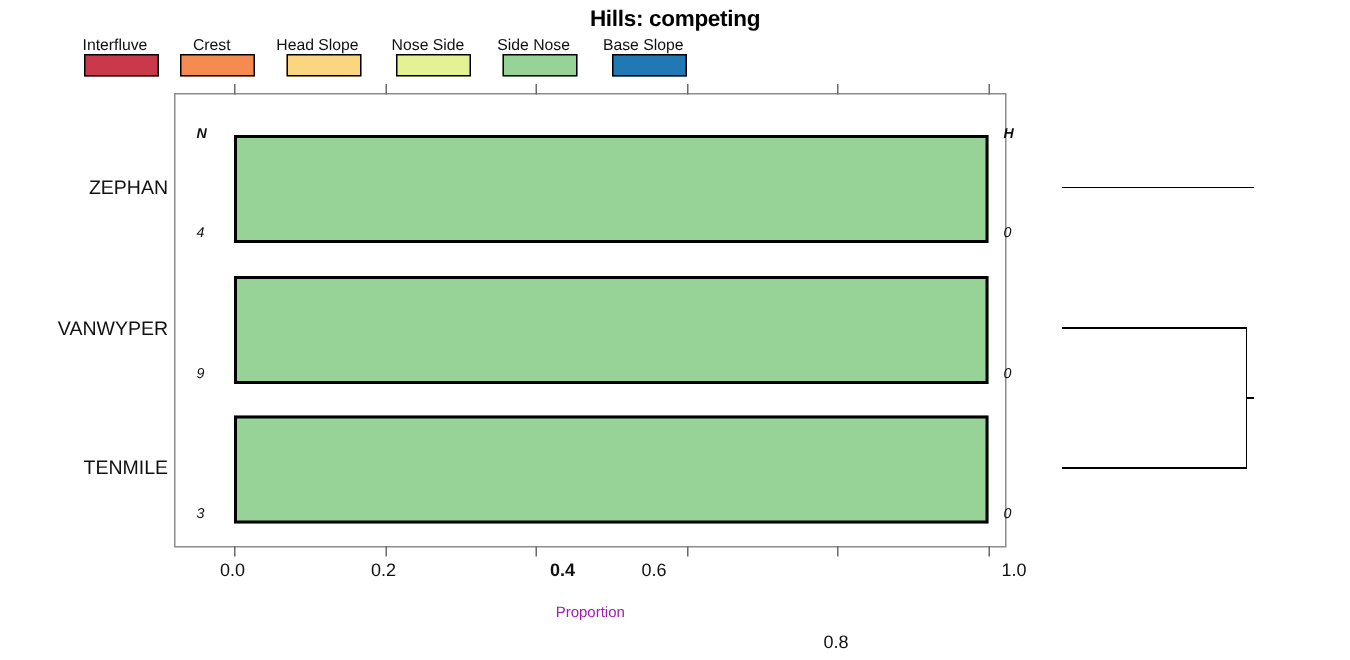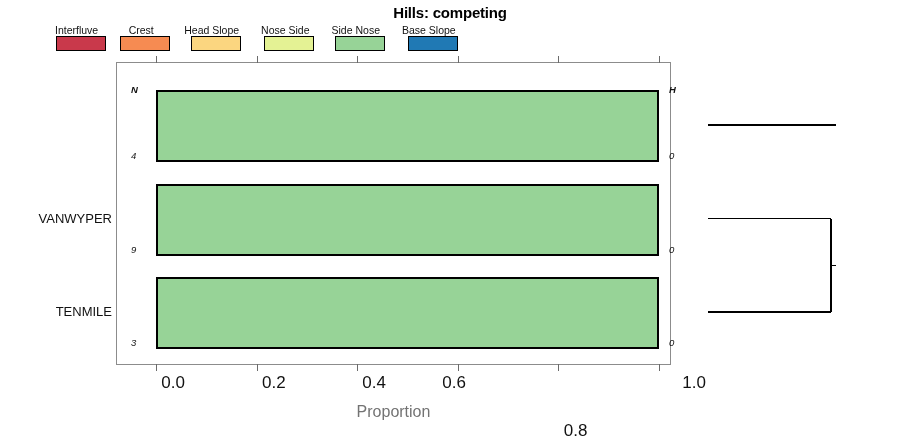--- a/index.html
+++ b/index.html
@@ -99,35 +99,35 @@
     position: absolute;
     top: 0;
     height: 72px;
     border: 2px solid #000000;
     box-sizing: border-box;
   }
 
   
   .xtick-label {
     position: absolute;
-    font-size: 17px;
-    color: #111;
-    text-align: right;
+    font-size: 12px;
+    color: #111;
+    text-align: center;
     width: 60px;
     margin-left: -30px;
     top: 373px;
   }
   #xaxis-title {
     position: absolute;
     left: 116px;
     width: 555px;
     top: 403px;
     text-align: center;
-    font-size: 16px;
-    color: #737373;
+    font-size: 10px;
+    color: #a21caf;
   }
 
   
   .ylabel {
     position: absolute;
     right: 0;
     width: 112px;
     text-align: right;
     font-size: 13px;
     color: #111;
@@ -193,20 +193,21 @@
         <span class="legend-label">Side Nose</span>
         <span class="legend-swatch" style="background: rgb(151, 211, 151);"></span>
       </div>
       <div class="legend-entry">
         <span class="legend-label">Base Slope</span>
         <span class="legend-swatch" style="background: rgb(32, 121, 180);"></span>
       </div>
     </div>
 
   <div id="ylabels">
+      <div class="ylabel" style="top: 117px;">ZEPHAN</div>
       <div class="ylabel" style="top: 210.5px;">VANWYPER</div>
       <div class="ylabel" style="top: 304px; margin-left: 44px;">TENMILE</div>
     </div>
 
   <div id="plot-panel">
       <div class="panel-tick-bottom" style="left: 39px;"></div>
       <div class="panel-tick-top" style="left: 39px;"></div>
       <div class="panel-tick-bottom" style="left: 139.6px;"></div>
       <div class="panel-tick-top" style="left: 139.6px;"></div>
       <div class="panel-tick-bottom" style="left: 240.2px;"></div>
@@ -244,17 +245,17 @@
       <line x1="18" y1="125" x2="203" y2="125" stroke="#000000" stroke-width="1.2" shape-rendering="crispEdges"></line>
       <line x1="18" y1="218.5" x2="141" y2="218.5" stroke="#000000" stroke-width="1.2" shape-rendering="crispEdges"></line>
       <line x1="18" y1="312" x2="141" y2="312" stroke="#000000" stroke-width="1.2" shape-rendering="crispEdges"></line>
       <line x1="141" y1="218.5" x2="141" y2="312" stroke="#000000" stroke-width="1.2" shape-rendering="crispEdges"></line>
       <line x1="141" y1="265.25" x2="203" y2="265.25" stroke="#000000" stroke-width="1.2" shape-rendering="crispEdges"></line>
       <line x1="203" y1="125" x2="203" y2="265.25" stroke="#000000" stroke-width="1.2" shape-rendering="crispEdges"></line>
     </svg>
 
 <div class="xtick-label" style="left: 155px;">0.0</div>
     <div class="xtick-label" style="left: 255.6px;">0.2</div>
-    <div class="xtick-label" style="left: 356px;">0.4</div>
+    <div class="xtick-label" style="left: 375px; font-weight: bold;">0.4</div>
     <div class="xtick-label" style="left: 436px;">0.6</div>
     <div class="xtick-label" style="left: 557.4px; margin-top: 48px;">0.8</div>
     <div class="xtick-label" style="left: 676px;">1.0</div>
   </div>
 
 </body></html>

